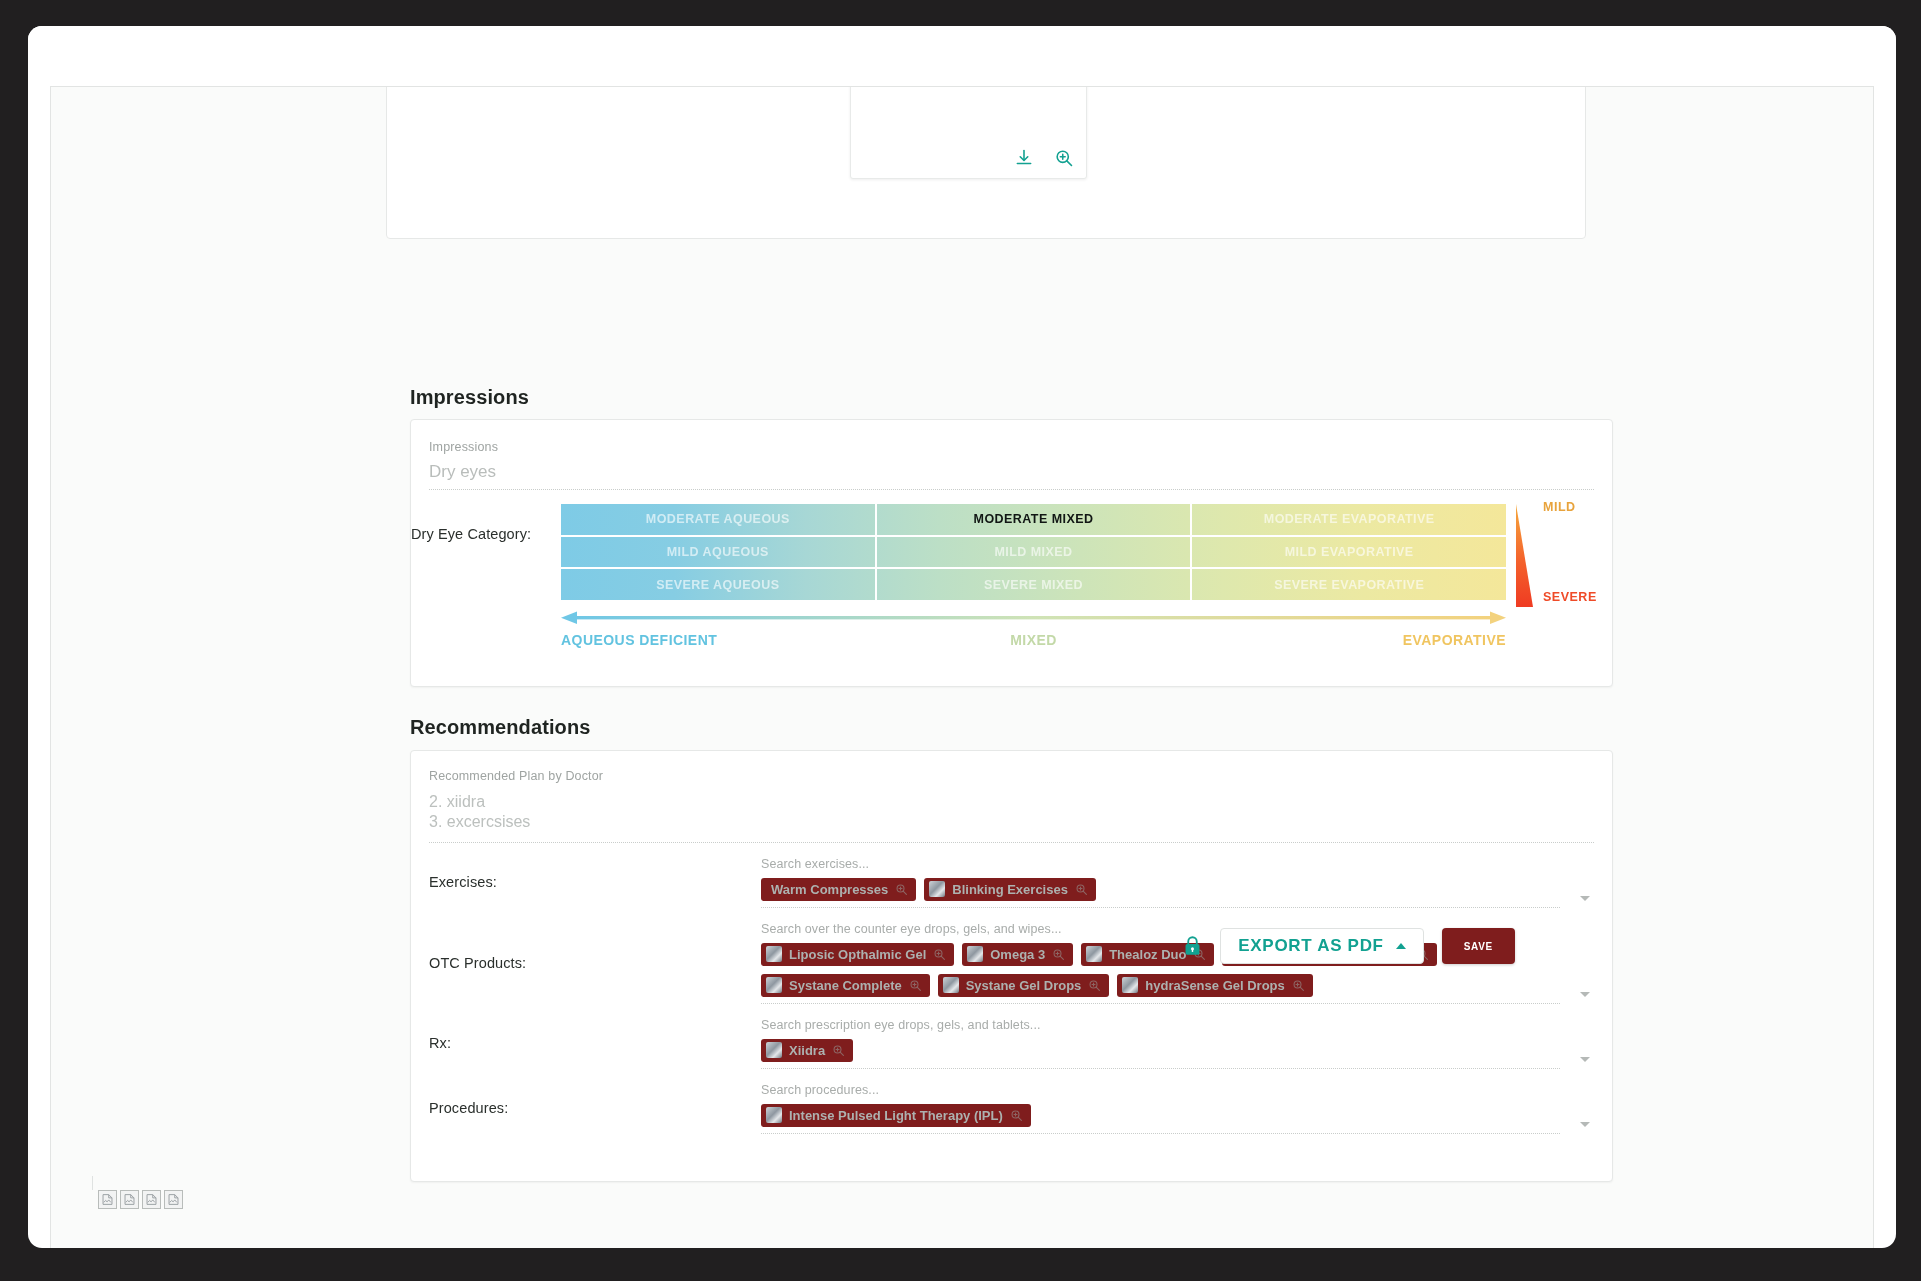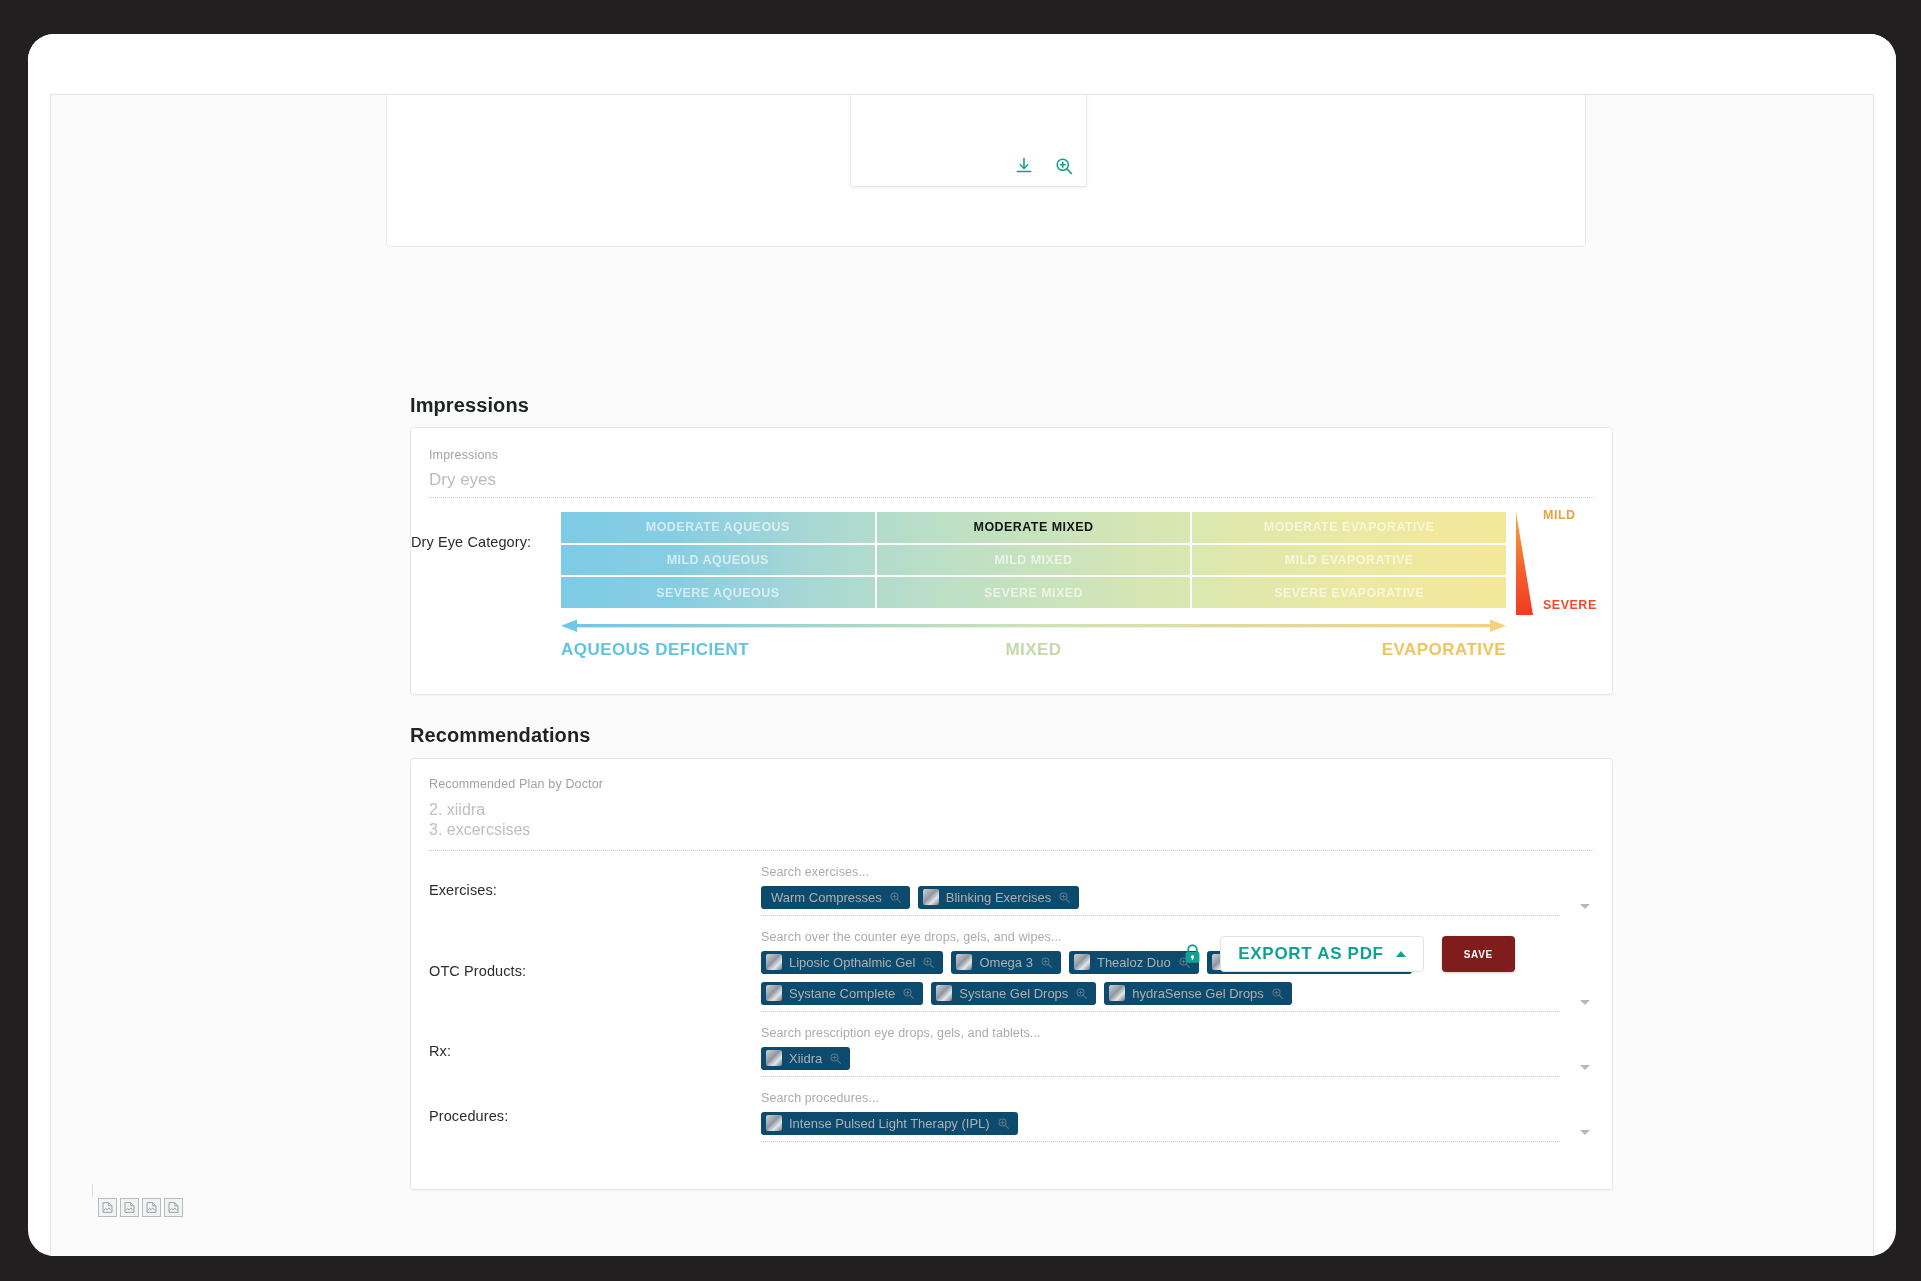--- a/index.html
+++ b/index.html
@@ -6,24 +6,24 @@
   html, body {
     width: 1921px; height: 1281px;
     background: #211f20;
     font-family: "Liberation Sans", sans-serif;
     overflow: hidden;
   }
 
   
   .window {
     position: absolute;
-    left: 28px; top: 34px;
+    left: 28px; top: 26px;
     width: 1868px; height: 1222px;
     background: #ffffff;
-    border-radius: 26px;
+    border-radius: 14px;
     overflow: hidden;
   }
   .win-topbar {
     height: 60px;
     background: #ffffff;
   }
   .viewport {
     position: absolute;
     left: 22px; top: 60px; right: 22px; bottom: 0;
     background: #fafbfa;
@@ -167,21 +167,21 @@
     color: #ef4b28;
   }
 
   
   .axis { position: relative; width: 945px; height: 16px; margin-top: 10px; }
   .axis-labels {
     position: relative; width: 945px; height: 18px; margin-top: 6px;
   }
   .axis-labels span {
     position: absolute;
-    font-size: 17px; font-weight: 700; letter-spacing: .45px;
+    font-size: 14px; font-weight: 700; letter-spacing: .45px;
   }
   .ax-left  { left: 0;   color: #62c3e0; }
   .ax-mid   { left: 50%; transform: translateX(-50%); color: #c3d9a8; }
   .ax-right { right: 0;  color: #f0c560; }
 
   
   #recommendations-card {
     position: absolute;
     left: 359px; top: 663px;
     width: 1203px; height: 432px;
@@ -215,25 +215,26 @@
     letter-spacing: .1px;
     margin-bottom: 7px;
   }
   .chips { display: flex; flex-wrap: wrap; gap: 8px; }
   .chip {
     display: inline-flex;
     align-items: center;
     gap: 7px;
     height: 23px;
     padding: 0 8px 0 5px;
-    background: #0c4a6e;
+    background: #7f1d1d;
     border-radius: 3px;
     font-size: 13px;
     color: #adb1af;
     white-space: nowrap;
+    font-weight: bold;
   }
   .chip.noimg { padding-left: 10px; }
   .chip-thumb {
     width: 16px; height: 16px;
     border-radius: 2px;
     flex: none;
     background: linear-gradient(135deg,#cfd4d8 0%,#8e97a0 45%,#e4e7ea 70%,#6f7780 100%);
   }
   .chip-zoom { width: 13px; height: 13px; display: block; opacity: .55; }
   .caret {

